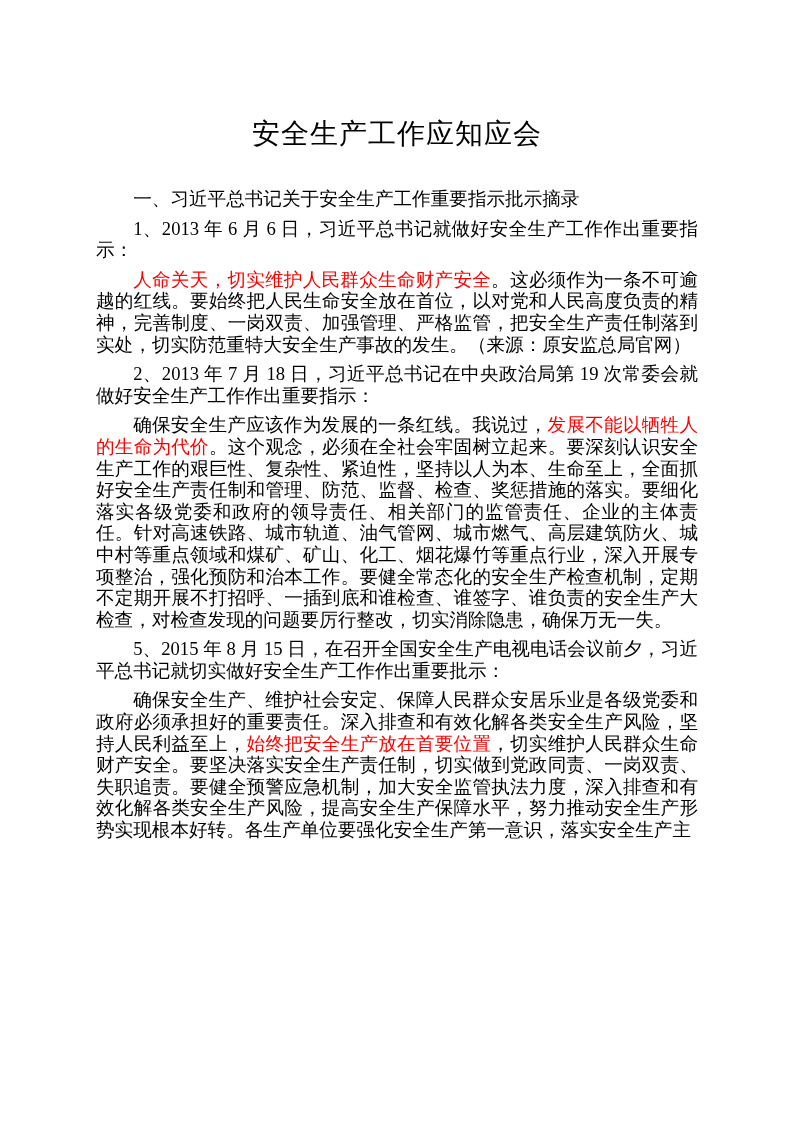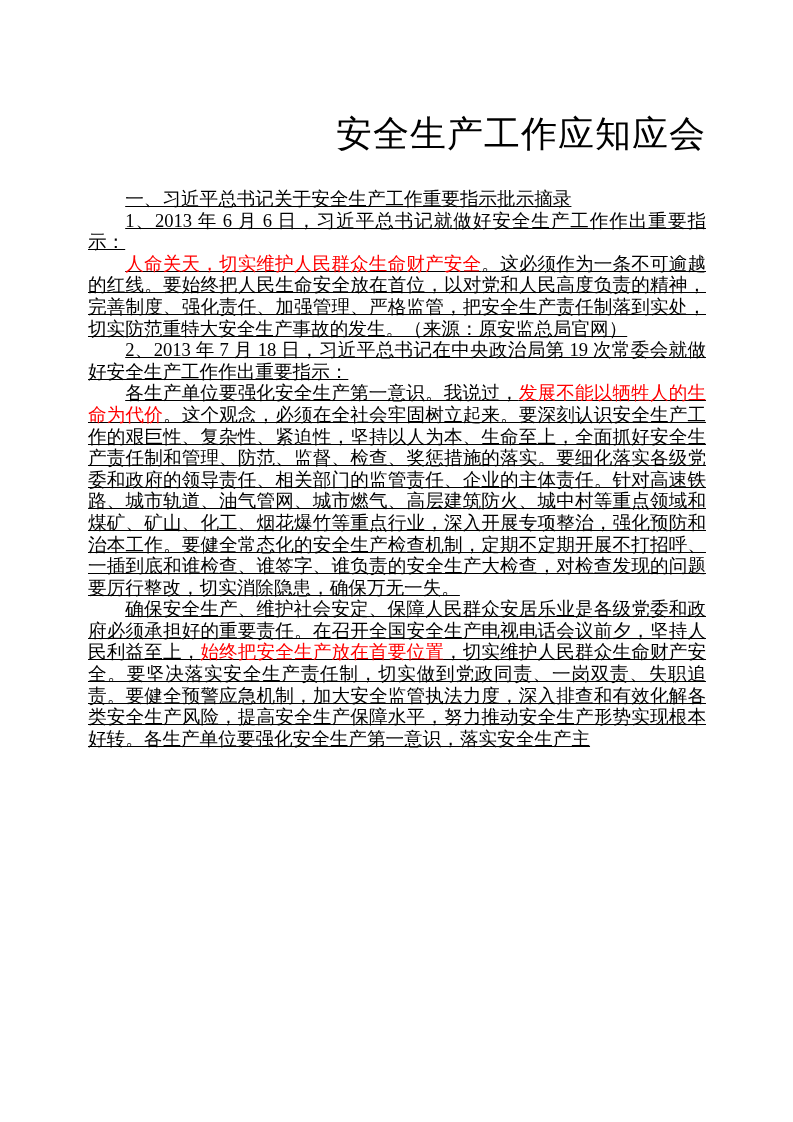--- a/index.html
+++ b/index.html
@@ -22,49 +22,49 @@
   }
   .content {
     position: absolute;
     left: 88px;
     top: 116px;
     width: 618px;
   }
   .doc-title {
     margin: 0 0 36px 0;
     font-family: "DejaVu Sans", "Liberation Sans", sans-serif;
-    font-size: 36px;
+    font-size: 28px;
     line-height: 36px;
     font-weight: 500;
-    text-align: right;
+    text-align: center;
     letter-spacing: 1px;
   }
   .doc-body {
     font-size: 18.6px;
     line-height: 21.6px;
   }
   .para {
-    margin: 0;
+    margin: 8px;
     text-indent: 2em;
     text-align: justify;
     word-break: break-all;
-    text-decoration: underline;
   }
   .red {
     color: var(--highlight-red, #ff0000);
   }
 </style>
 </head>
 <body>
 
 <div class="page">
   <div class="content">
     <h1 class="doc-title">安全生产工作应知应会</h1>
     <div class="doc-body">
         <p class="para"><span>一、习近平总书记关于安全生产工作重要指示批示摘录</span></p>
         <p class="para"><span>1、2013 年 6 月 6 日，习近平总书记就做好安全生产工作作出重要指示：</span></p>
-        <p class="para"><span class="red">人命关天，切实维护人民群众生命财产安全</span><span>。这必须作为一条不可逾越的红线。要始终把人民生命安全放在首位，以对党和人民高度负责的精神，完善制度、强化责任、加强管理、严格监管，把安全生产责任制落到实处，切实防范重特大安全生产事故的发生。（来源：原安监总局官网）</span></p>
+        <p class="para"><span class="red">人命关天，切实维护人民群众生命财产安全</span><span>。这必须作为一条不可逾越的红线。要始终把人民生命安全放在首位，以对党和人民高度负责的精神，完善制度、一岗双责、加强管理、严格监管，把安全生产责任制落到实处，切实防范重特大安全生产事故的发生。（来源：原安监总局官网）</span></p>
         <p class="para"><span>2、2013 年 7 月 18 日，习近平总书记在中央政治局第 19 次常委会就做好安全生产工作作出重要指示：</span></p>
-        <p class="para"><span>各生产单位要强化安全生产第一意识。我说过，</span><span class="red">发展不能以牺牲人的生命为代价</span><span>。这个观念，必须在全社会牢固树立起来。要深刻认识安全生产工作的艰巨性、复杂性、紧迫性，坚持以人为本、生命至上，全面抓好安全生产责任制和管理、防范、监督、检查、奖惩措施的落实。要细化落实各级党委和政府的领导责任、相关部门的监管责任、企业的主体责任。针对高速铁路、城市轨道、油气管网、城市燃气、高层建筑防火、城中村等重点领域和煤矿、矿山、化工、烟花爆竹等重点行业，深入开展专项整治，强化预防和治本工作。要健全常态化的安全生产检查机制，定期不定期开展不打招呼、一插到底和谁检查、谁签字、谁负责的安全生产大检查，对检查发现的问题要厉行整改，切实消除隐患，确保万无一失。</span></p>
-        <p class="para"><span>确保安全生产、维护社会安定、保障人民群众安居乐业是各级党委和政府必须承担好的重要责任。在召开全国安全生产电视电话会议前夕，坚持人民利益至上，</span><span class="red">始终把安全生产放在首要位置</span><span>，切实维护人民群众生命财产安全。要坚决落实安全生产责任制，切实做到党政同责、一岗双责、失职追责。要健全预警应急机制，加大安全监管执法力度，深入排查和有效化解各类安全生产风险，提高安全生产保障水平，努力推动安全生产形势实现根本好转。各生产单位要强化安全生产第一意识，落实安全生产主</span></p>
+        <p class="para"><span>确保安全生产应该作为发展的一条红线。我说过，</span><span class="red">发展不能以牺牲人的生命为代价</span><span>。这个观念，必须在全社会牢固树立起来。要深刻认识安全生产工作的艰巨性、复杂性、紧迫性，坚持以人为本、生命至上，全面抓好安全生产责任制和管理、防范、监督、检查、奖惩措施的落实。要细化落实各级党委和政府的领导责任、相关部门的监管责任、企业的主体责任。针对高速铁路、城市轨道、油气管网、城市燃气、高层建筑防火、城中村等重点领域和煤矿、矿山、化工、烟花爆竹等重点行业，深入开展专项整治，强化预防和治本工作。要健全常态化的安全生产检查机制，定期不定期开展不打招呼、一插到底和谁检查、谁签字、谁负责的安全生产大检查，对检查发现的问题要厉行整改，切实消除隐患，确保万无一失。</span></p>
+        <p class="para"><span>5、2015 年 8 月 15 日，在召开全国安全生产电视电话会议前夕，习近平总书记就切实做好安全生产工作作出重要批示：</span></p>
+        <p class="para"><span>确保安全生产、维护社会安定、保障人民群众安居乐业是各级党委和政府必须承担好的重要责任。深入排查和有效化解各类安全生产风险，坚持人民利益至上，</span><span class="red">始终把安全生产放在首要位置</span><span>，切实维护人民群众生命财产安全。要坚决落实安全生产责任制，切实做到党政同责、一岗双责、失职追责。要健全预警应急机制，加大安全监管执法力度，深入排查和有效化解各类安全生产风险，提高安全生产保障水平，努力推动安全生产形势实现根本好转。各生产单位要强化安全生产第一意识，落实安全生产主</span></p>
       </div>
   </div>
 </div>
 
 </body></html>

